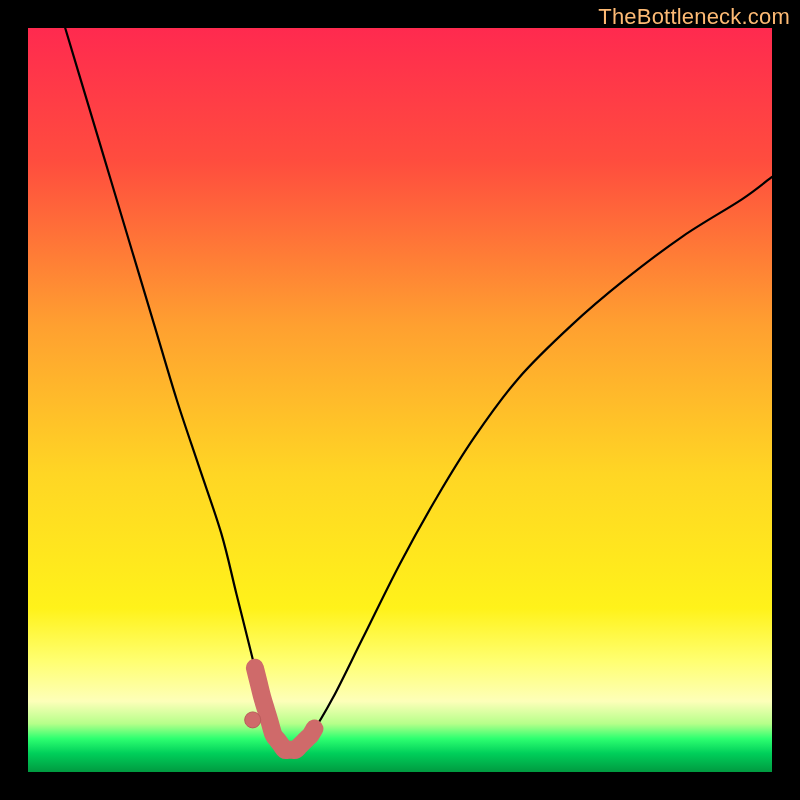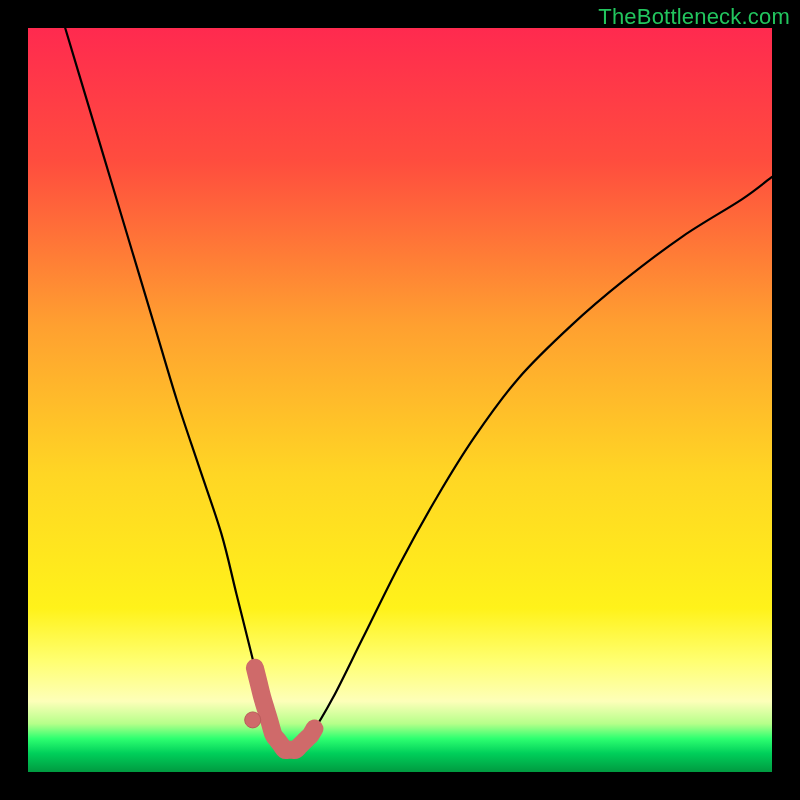--- a/index.html
+++ b/index.html
@@ -24,21 +24,21 @@
     left: 28px;
     top: 28px;
     width: 744px;
     height: 744px;
     
   }
   .watermark {
     position: absolute;
     top: 4px;
     right: 10px;
-    color: #22c55e;
+    color: #fdba74;
     font-size: 22px;
     font-weight: 500;
     letter-spacing: 0.2px;
   }
   svg {
     position: absolute;
     left: 28px;
     top: 28px;
     width: 744px;
     height: 744px;

